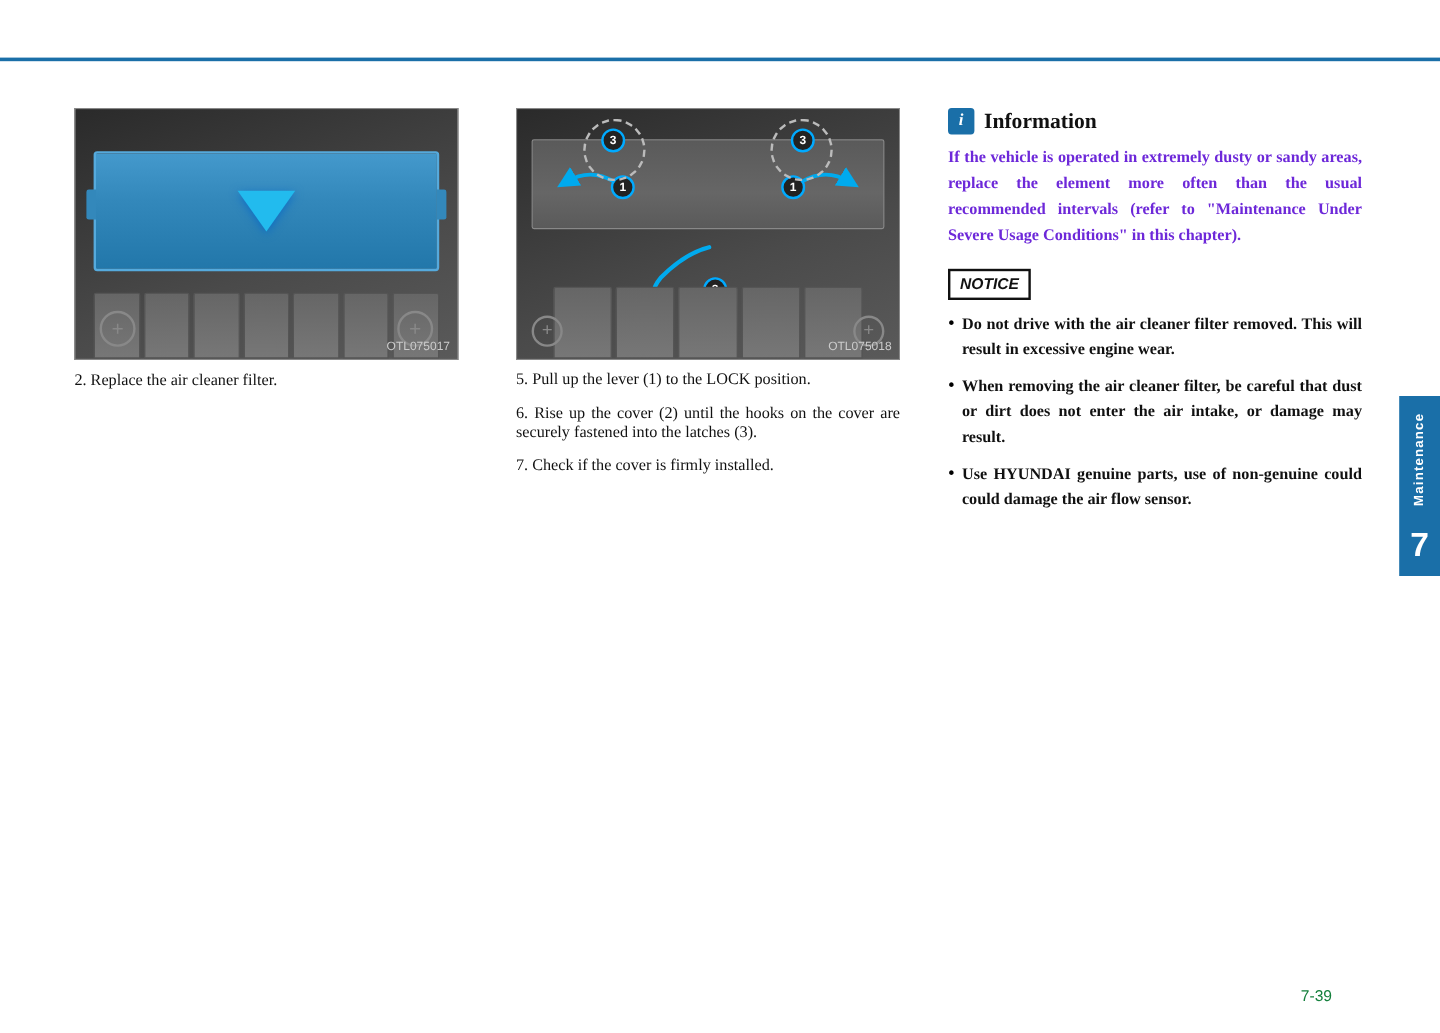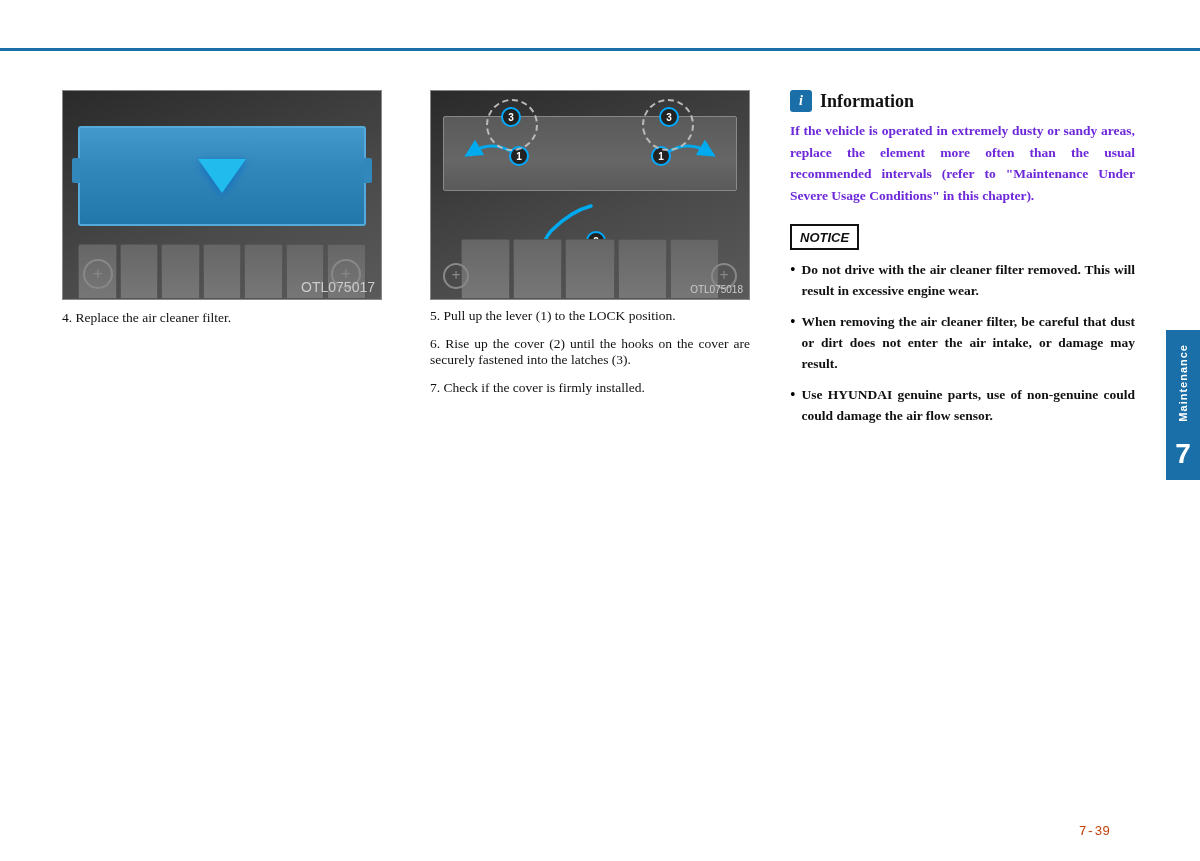--- a/index.html
+++ b/index.html
@@ -66,25 +66,25 @@
       <div style="flex:1; background:linear-gradient(180deg,#666 0%,#777 100%); border:1px solid #555; border-radius:2px 2px 0 0;"></div>
     </div>
 
     <div style="position:absolute; bottom:10px; left:20px; width:30px; height:30px; border-radius:50%; border:2px solid #888; display:flex; align-items:center; justify-content:center;">
       <span style="color:#888; font-size:18px; font-weight:bold;">+</span>
     </div>
     <div style="position:absolute; bottom:10px; right:20px; width:30px; height:30px; border-radius:50%; border:2px solid #888; display:flex; align-items:center; justify-content:center;">
       <span style="color:#888; font-size:18px; font-weight:bold;">+</span>
     </div>
   </div>
-  <div style="position:absolute; bottom:4px; right:6px; font-size:14px; color:#ccc; font-family:Arial,sans-serif;">OTL075017</div>
+  <div style="position:absolute; bottom:4px; right:6px; font-size:10px; color:#ccc; font-family:Arial,sans-serif;">OTL075017</div>
 </div>
 
 <div style="position:absolute; top:308px; left:62px; width:320px;">
-  <span style="font-size:13.5px; color:#111; font-family:'Times New Roman',serif;">4. Replace the air cleaner filter.</span>
+  <span style="font-size:13.5px; color:#111; font-family:'Times New Roman',serif;">2. Replace the air cleaner filter.</span>
 </div>
 
 <div style="position:absolute; top:90px; left:430px; width:320px; height:210px; background:#484848; border:1px solid #888; overflow:hidden;">
   <div class="img2-content">
 
     <div style="position:absolute;top:0;left:0;right:0;bottom:0;background:linear-gradient(160deg,#2a2a2a 0%,#3a3a3a 30%,#4a4a4a 60%,#5a5a5a 100%);"></div>
 
     <div style="position:absolute; top:25px; left:12px; right:12px; height:75px; background:linear-gradient(180deg,#5a5a5a 0%,#666 60%,#5a5a5a 100%); border:1px solid #888; border-radius:2px;">
 
       <div style="position:absolute; left:18px; top:50%; transform:translateY(-50%);">
@@ -193,14 +193,14 @@
     </div>
   </div>
 </div>
 
 <div style="position:absolute; right:0; top:330px; width:34px; background:#1a6fa8; display:flex; flex-direction:column; align-items:center; padding:14px 4px 10px;">
   <span style="color:white; font-size:11px; font-weight:bold; writing-mode:vertical-rl; text-orientation:mixed; transform:rotate(180deg); letter-spacing:1px; font-family:Arial,sans-serif; margin-bottom:10px;">Maintenance</span>
   <span style="color:white; font-size:28px; font-weight:bold; font-family:Arial,sans-serif; margin-top:6px;">7</span>
 </div>
 
 <div style="position:absolute; bottom:22px; right:90px;">
-  <span style="font-size:13px; color:#c2410c; font-family:Liberation Mono, monospace;">7-39</span>
+  <span style="font-size:13px; color:#15803d; font-family:Liberation Sans, sans-serif;">7-39</span>
 </div>
 
 </body></html>

